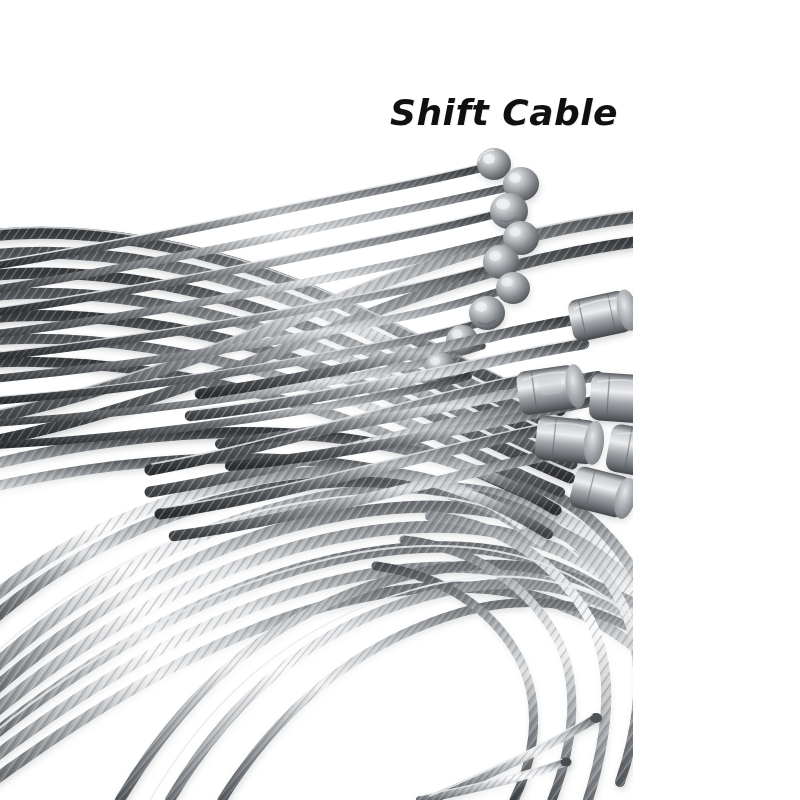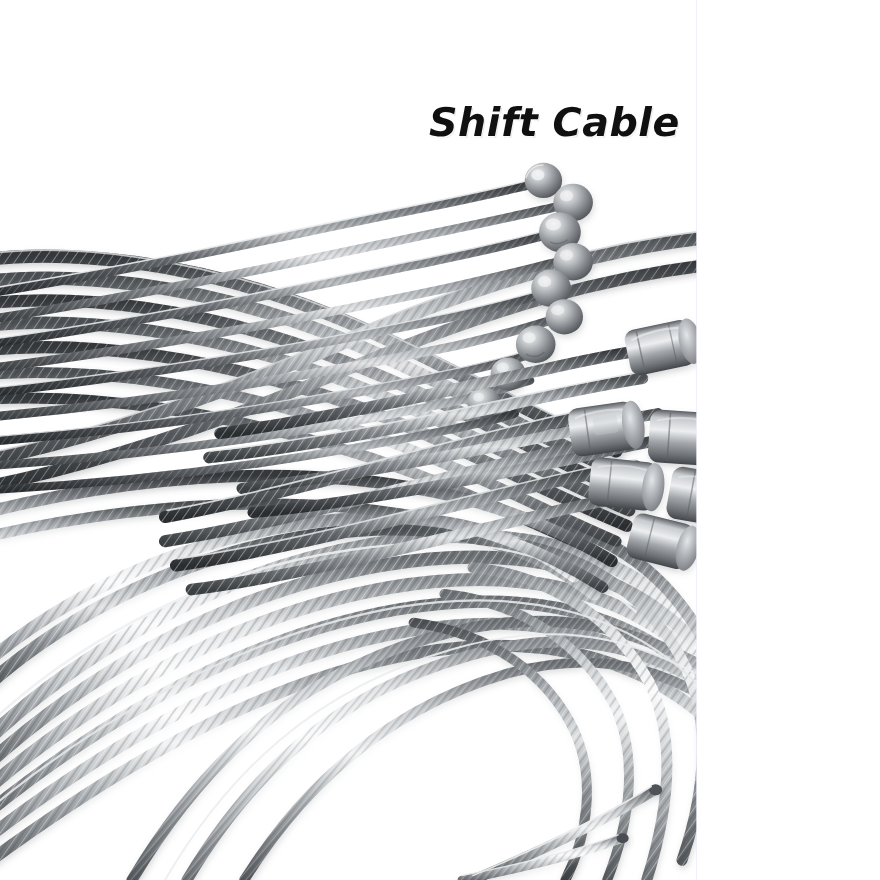--- a/index.html
+++ b/index.html
@@ -3,21 +3,21 @@
 <meta charset="utf-8">
 <title>Bicycle Cable Product Photo</title>
 <style>
   html,body{margin:0;padding:0;background:#ffffff;}
   body{
     font-family:"DejaVu Sans", sans-serif;
     width:800px;height:800px;overflow:hidden;
   }
   #stage{
     position:relative;width:633px;height:800px;
-    background:#c4b5fd;overflow:hidden;
+    background:#86efac;overflow:hidden;
   }
   #scene{position:absolute;inset:0;width:800px;height:800px;}
   .label{
     position:absolute;
     font-family:"DejaVu Sans", sans-serif;
     font-weight:bold;font-style:italic;
     color:#101010;
     white-space:nowrap;
     letter-spacing:0.5px;
     text-shadow:0 2px 3px rgba(255,255,255,0.95),

